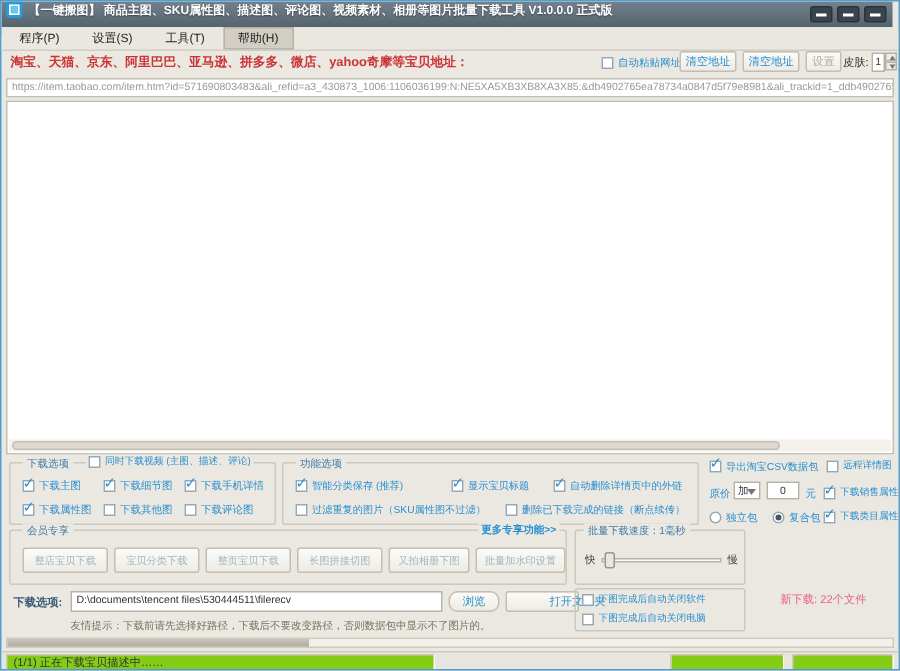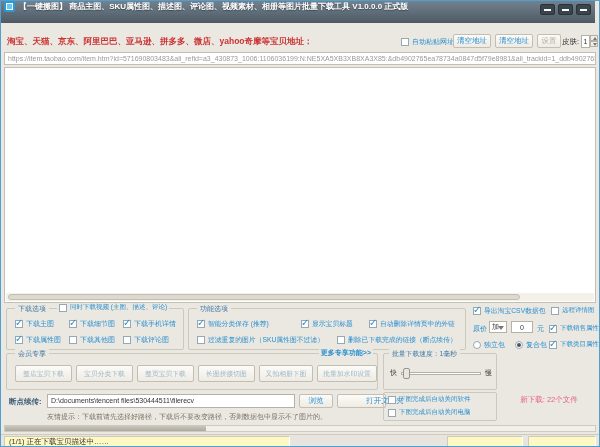--- a/index.html
+++ b/index.html
@@ -60,21 +60,21 @@
   
   .stopbtn{left:500px;top:354px;width:96px;height:33px;background:#f6fafc;border:1px solid #74bde4;color:#2a8fd0;font-size:12px;letter-spacing:3px;display:flex;align-items:center;justify-content:center;cursor:pointer;box-sizing:border-box;}
   .redtext{left:500px;top:394px;width:96px;text-align:center;font-size:7.5px;color:#e75f85;white-space:nowrap;}
   
   .save-label{left:8px;top:396px;font-size:7.5px;color:#3a5a78;font-weight:bold;white-space:nowrap;}
   .hint{left:46px;top:411px;font-size:7px;color:#7a7164;white-space:nowrap;}
   
   .progress{left:3px;top:424px;width:592px;height:7px;background:#f3f0e9;border:1px solid #cfcabf;box-sizing:border-box;}
   .pfill{height:100%;background:linear-gradient(#c9c5bc,#aeaaa0);}
   .statusbar{position:absolute;left:0;top:433px;right:0;height:14px;background:#e8e5de;border-top:1px solid #cfcabf;}
-  .seg{position:absolute;top:1px;height:11px;background:#fef9c3;border:1px solid;border-color:#cfcabf #ffffff #ffffff #cfcabf;box-sizing:border-box;font-size:7.5px;color:#333;line-height:9px;padding:0 4px;white-space:nowrap;overflow:hidden;}
+  .seg{position:absolute;top:1px;height:11px;background:#84cc16;border:1px solid;border-color:#cfcabf #ffffff #ffffff #cfcabf;box-sizing:border-box;font-size:7.5px;color:#333;line-height:9px;padding:0 4px;white-space:nowrap;overflow:hidden;}
 </style>
 </head>
 <body>
 
 <div class="window">
 
   <div class="titlebar">
     <span class="appicon"></span>
     <span class="title">【一键搬图】 商品主图、SKU属性图、描述图、评论图、视频素材、相册等图片批量下载工具 V1.0.0.0 正式版</span>
     <span class="winbtns">
@@ -83,20 +83,26 @@
         </span>
       <span class="wbtn">
           <span class="bar"></span>
         </span>
       <span class="wbtn">
           <span class="bar"></span>
         </span>
     </span>
   </div>
 
+  <div class="menubar">
+    <span class="menu-item">程序(P)</span>
+    <span class="menu-item">设置(S)</span>
+    <span class="menu-item">工具(T)</span>
+    <span class="menu-item active">帮助(H)</span>
+  </div>
 
   <div class="abs addr-label">淘宝、天猫、京东、阿里巴巴、亚马逊、拼多多、微店、yahoo奇摩等宝贝地址：</div>
   <span class="cb" style="left:400px;top:36px;">
     <span class="box"></span>
     <span>自动粘贴网址</span>
   </span>
   <div class="btn" style="left:452px;top:33px;width:38px;height:14px;">清空地址</div>
   <div class="btn" style="left:494px;top:33px;width:38px;height:14px;">清空地址</div>
   <div class="btn gray" style="left:536px;top:33px;width:24px;height:14px;">设置</div>
   <div class="abs skin-label">皮肤:</div>
@@ -220,23 +226,23 @@
   <div class="group" style="left:382px;top:352px;width:114px;height:37px;">
     <span class="cap speed-cap-txt" style="left:5px;">批量下载速度：1毫秒</span>
     <span class="abs mini-label" style="left:6px;top:14px;color:#333;">快</span>
     <div class="slide-track" style="left:17px;top:18px;width:80px;"></div>
     <div class="slide-thumb" style="left:19px;top:14px;"></div>
     <span class="abs mini-label" style="right:4px;top:14px;color:#333;">慢</span>
   </div>
 
   <div class="abs redtext">新下载: 22个文件</div>
 
-  <div class="abs save-label">断点续传:</div>
+  <div class="abs save-label">下载选项:</div>
   <div class="tbox" style="left:46px;top:393px;width:248px;height:14px;line-height:12px;">D:\documents\tencent files\530444511\filerecv</div>
-  <div class="btn" style="left:298px;top:393px;width:34px;height:14px;">浏览</div>
+  <div class="btn" style="left:298px;top:393px;width:34px;height:14px;border-radius:6px;">浏览</div>
   <div class="btn" style="left:336px;top:393px;width:44px;height:14px;padding-left:47px;">打开文件夹</div>
   <div class="group" style="left:382px;top:391px;width:114px;height:29px;">
     <span class="cb" style="left:4px;top:2px;font-size:6.5px;">
         <span class="box"></span>
         <span>下图完成后自动关闭软件</span>
       </span>
     <span class="cb" style="left:4px;top:15px;font-size:6.5px;">
         <span class="box"></span>
         <span>下图完成后自动关闭电脑</span>
       </span>

